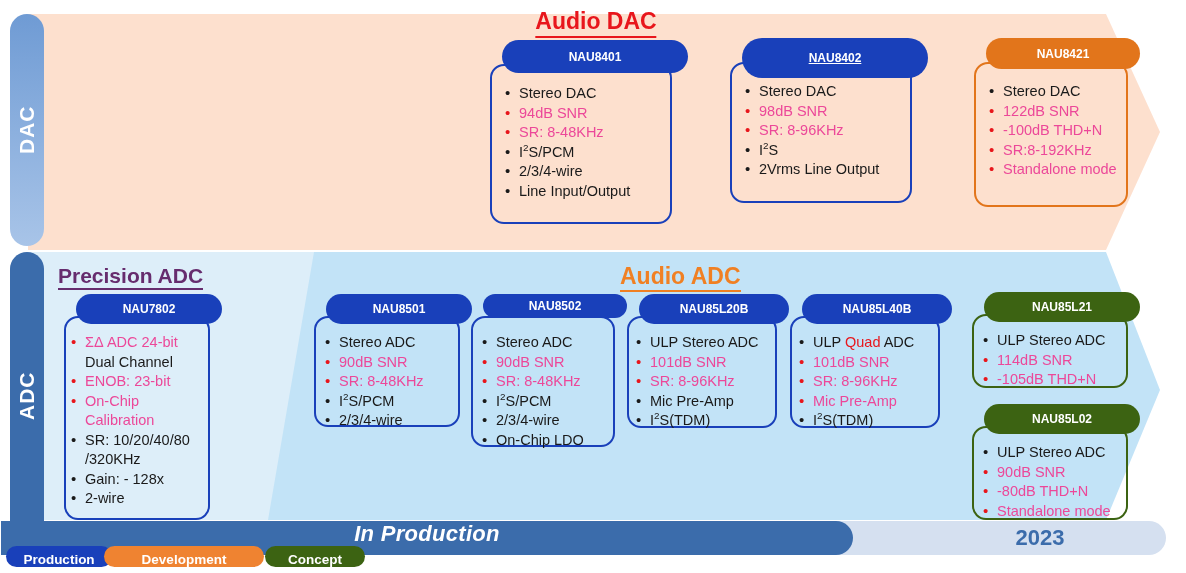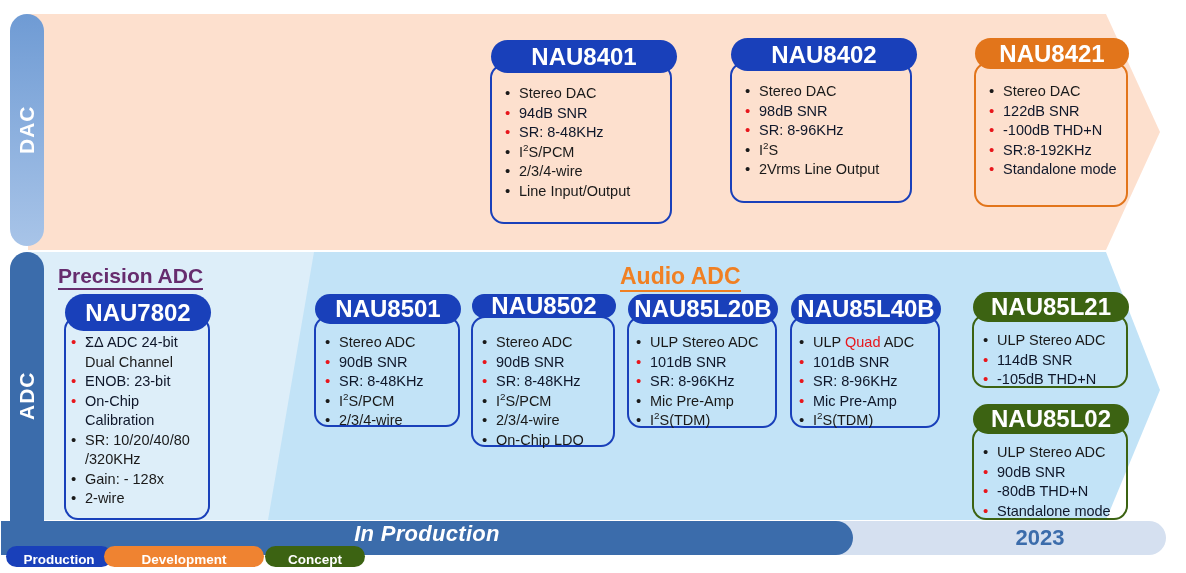--- a/index.html
+++ b/index.html
@@ -81,28 +81,28 @@
     border-bottom: 2.5px solid #f08023;
     padding-bottom: 0px;
   }
 
   
   .card {
     position: absolute;
   }
   .card-head {
     position: absolute;
-    left: 5px; top: 0;
+    left: 16px; top: 0;
     display: flex;
     align-items: center;
     justify-content: center;
     border-radius: 999px;
     color: #ffffff;
     font-weight: bold;
-    font-size: 24px;
+    font-size: 12px;
     z-index: 3;
     box-sizing: border-box;
   }
   .card-body {
     position: absolute;
     left: 4px;
     box-sizing: border-box;
     border-radius: 14px;
     background: transparent;
     z-index: 1;
@@ -125,21 +125,21 @@
   }
   .card-list li::before {
     content: "\2022";
     position: absolute;
     left: 1px;
     top: -1px;
     font-size: 15px;
     line-height: 19.5px;
     color: #1a1a1a;
   }
-  .card-list li.red { color: #0f172a; }
+  .card-list li.red { color: #ec4899; }
   .card-list li.red::before { color: #e8161c; }
   .card-list li.nobul { padding-left: 15px; }
   .card-list li.nobul::before { content: ""; }
   .hl { color: #e8161c; }
 
   
   .th-blue .card-head { background: #1940ba; }
   .th-blue .card-body { border: 2px solid #1940ba; }
   
   .th-orange .card-head { background: #e2751b; }
@@ -217,41 +217,42 @@
     <polygon points="28,252 314,252 268,520 28,520" fill="#DDEEF9"></polygon>
   </svg>
 
   <div class="vtab" id="tab-dac">
     <span>DAC</span>
   </div>
   <div class="vtab" id="tab-adc">
     <span>ADC</span>
   </div>
 
+  <div class="sect-title" id="title-audio-dac">Audio DAC</div>
   <div class="sect-title" id="title-precision-adc">Precision ADC</div>
   <div class="sect-title" id="title-audio-adc">Audio ADC</div>
 
   <div class="card th-blue" id="card-0" style="left:486px; top:40px; width:186px;">
     <div class="card-body" style="top:24px; width:182px; height:160px;"></div>
     <div class="card-head" style="width:186px; height:33px;">
       <span>NAU8401</span>
     </div>
     <ul class="card-list" style="left:18px; top:44px;">
         <li>Stereo DAC</li>
         <li class="red">94dB SNR</li>
         <li class="red">SR: 8-48KHz</li>
         <li>I<sup>2</sup>S/PCM</li>
         <li>2/3/4-wire</li>
         <li>Line Input/Output</li>
       </ul>
   </div>
 
   <div class="card th-blue" id="card-1" style="left:726px; top:38px; width:186px;">
     <div class="card-body" style="top:24px; width:182px; height:141px;"></div>
-    <div class="card-head" style="width:186px; height:33px;">
+    <div class="card-head" style="width:186px; height:40px;text-decoration:underline;">
       <span>NAU8402</span>
     </div>
     <ul class="card-list" style="left:18px; top:44px;">
         <li>Stereo DAC</li>
         <li class="red">98dB SNR</li>
         <li class="red">SR: 8-96KHz</li>
         <li>I<sup>2</sup>S</li>
         <li>2Vrms Line Output</li>
       </ul>
   </div>
@@ -265,21 +266,21 @@
         <li>Stereo DAC</li>
         <li class="red">122dB SNR</li>
         <li class="red">-100dB THD+N</li>
         <li class="red">SR:8-192KHz</li>
         <li class="red">Standalone mode</li>
       </ul>
   </div>
 
   <div class="card th-blue" id="card-3" style="left:60px; top:294px; width:146px;">
     <div class="card-body" style="top:22px; width:146px; height:204px;"></div>
-    <div class="card-head" style="width:146px; height:37px;">
+    <div class="card-head" style="width:146px; height:30px;">
       <span>NAU7802</span>
     </div>
     <ul class="card-list" style="left:10px; top:39px;">
         <li class="red">ΣΔ ADC 24-bit</li>
         <li class="nobul">Dual Channel</li>
         <li class="red">ENOB: 23-bit</li>
         <li class="red">On-Chip</li>
         <li class="red nobul">Calibration</li>
         <li>SR: 10/20/40/80</li>
         <li class="nobul">/320KHz</li>

